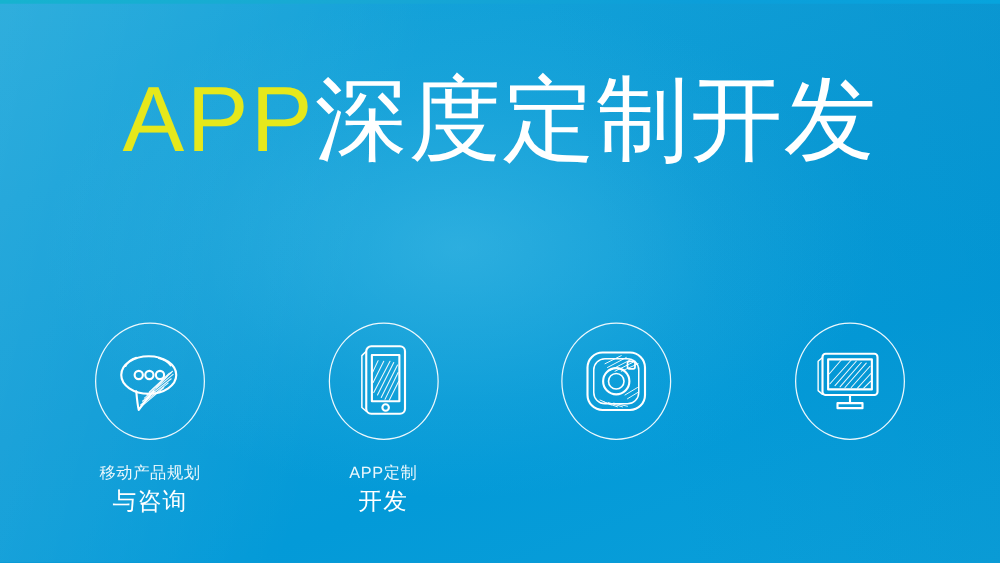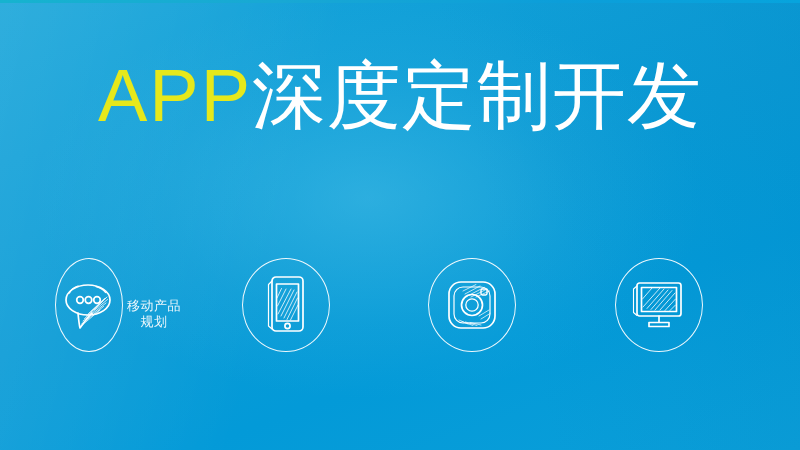--- a/index.html
+++ b/index.html
@@ -74,21 +74,21 @@
     position:absolute;
     top:258px; left:0; right:0;
     display:flex;
     justify-content:space-between;
     padding:0 55px;
     z-index:3;
   }
   .icon-item {
     width:130px;
     display:flex;
-    flex-direction:row;
+    flex-direction:column;
     align-items:center;
   }
   .icon-circle {
     width:88px; height:94px;
     border:1.6px solid rgba(255,255,255,0.92);
     border-radius:50%;
     display:flex;
     align-items:center;
     justify-content:center;
   }
@@ -151,20 +151,21 @@
               <path d="M24.5 41.5 L47.5 22.5"></path>
                 <path d="M23 44 L46 26"></path>
               <path d="M21.5 47 L43.5 29.5"></path>
                 <path d="M20.5 49.5 L40 33"></path>
             </g>
           </svg>
         </span>
       </div>
       <div class="icon-labels">
         <span class="label-top">移动产品规划</span>
+        <span class="label-bottom">与咨询</span>
       </div>
     </div>
 
     <div class="icon-item">
       <div class="icon-circle">
         <span>
           <svg width="48" height="62" viewBox="0 0 48 62" fill="none" stroke="#ffffff" stroke-width="1.7" stroke-linecap="round" stroke-linejoin="round">
             <rect x="10" y="3" width="31" height="54" rx="4"></rect>
             <rect x="14.5" y="10" width="22" height="37"></rect>
             <circle cx="25.5" cy="52" r="2.6"></circle>
@@ -173,20 +174,24 @@
               <path d="M16 40 L29 15"></path>
                 <path d="M19 42 L32 16"></path>
               <path d="M22 44 L35 18"></path>
                 <path d="M25 45.5 L35.5 24"></path>
               <path d="M28.5 46 L36 31"></path>
                 <path d="M15.5 32 L24 15"></path>
               <path d="M15 24 L19.5 14.5"></path>
             </g>
           </svg>
         </span>
+      </div>
+      <div class="icon-labels">
+        <span class="label-top">APP定制</span>
+        <span class="label-bottom">开发</span>
       </div>
     </div>
 
     <div class="icon-item">
       <div class="icon-circle">
         <span>
           <svg width="58" height="58" viewBox="0 0 58 58" fill="none" stroke="#ffffff" stroke-width="1.7" stroke-linecap="round" stroke-linejoin="round">
             <rect x="6" y="6" width="46" height="46" rx="12"></rect>
             <rect x="11" y="11" width="36" height="36" rx="9" stroke-width="1.2"></rect>
             <circle cx="29" cy="29" r="10.5"></circle>

